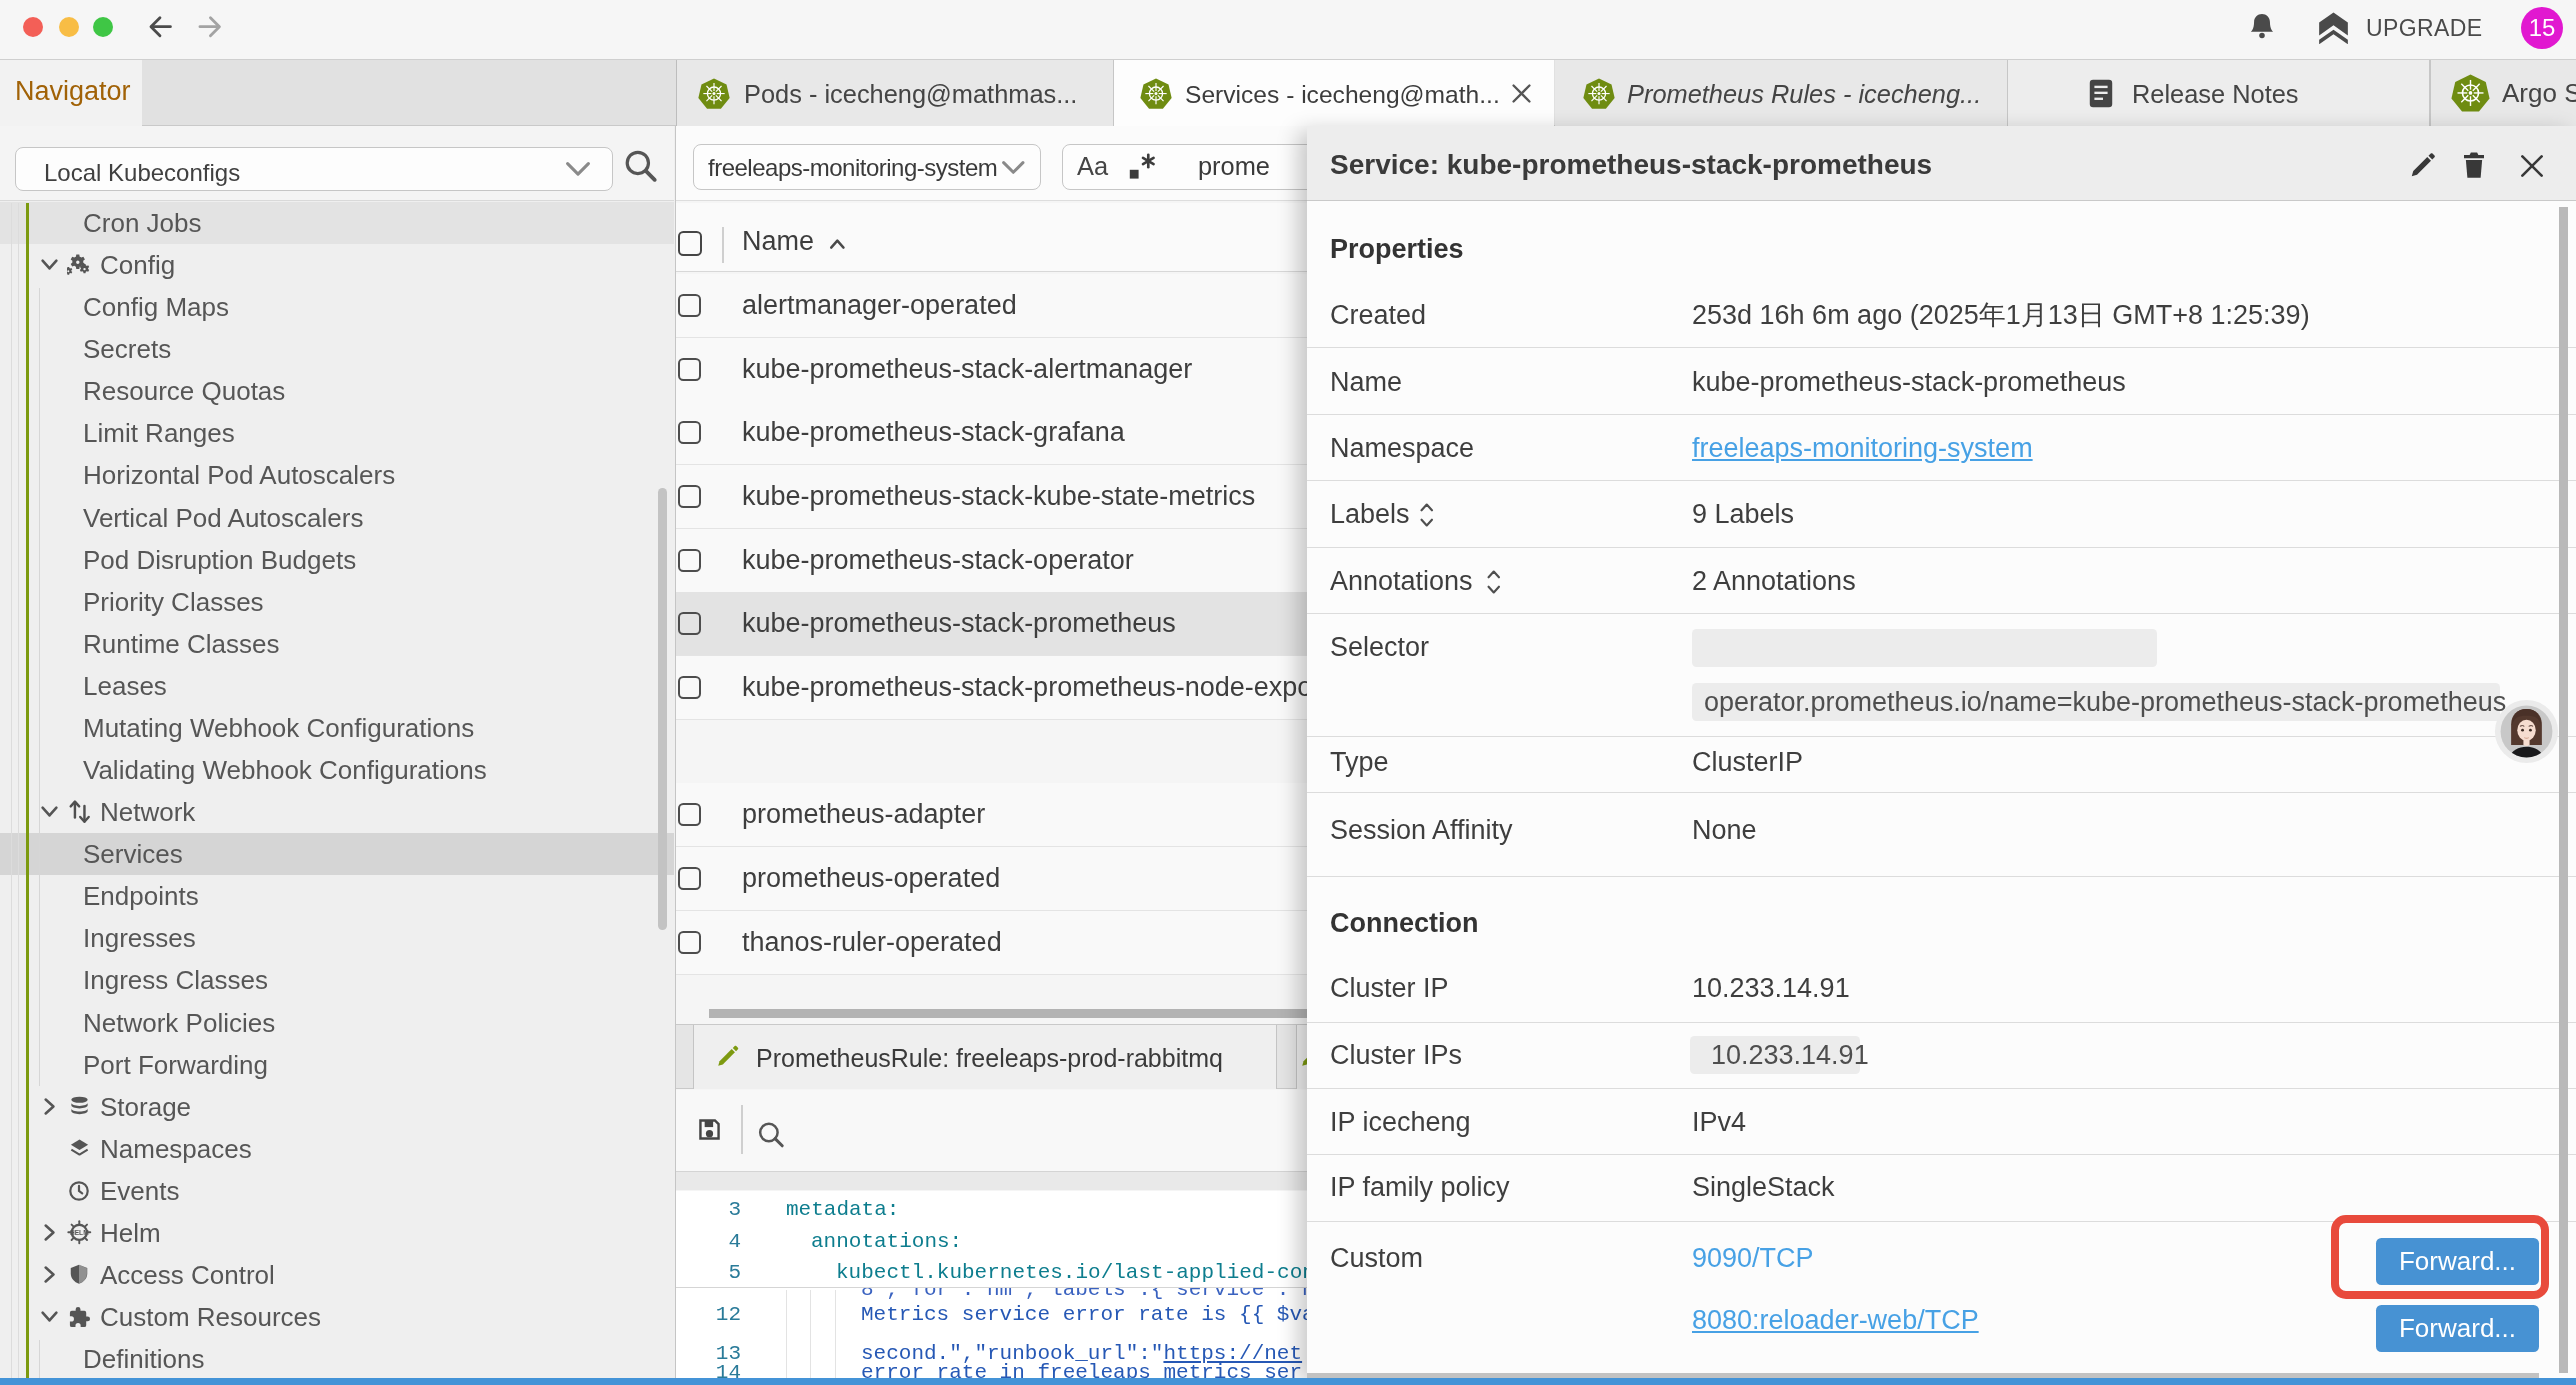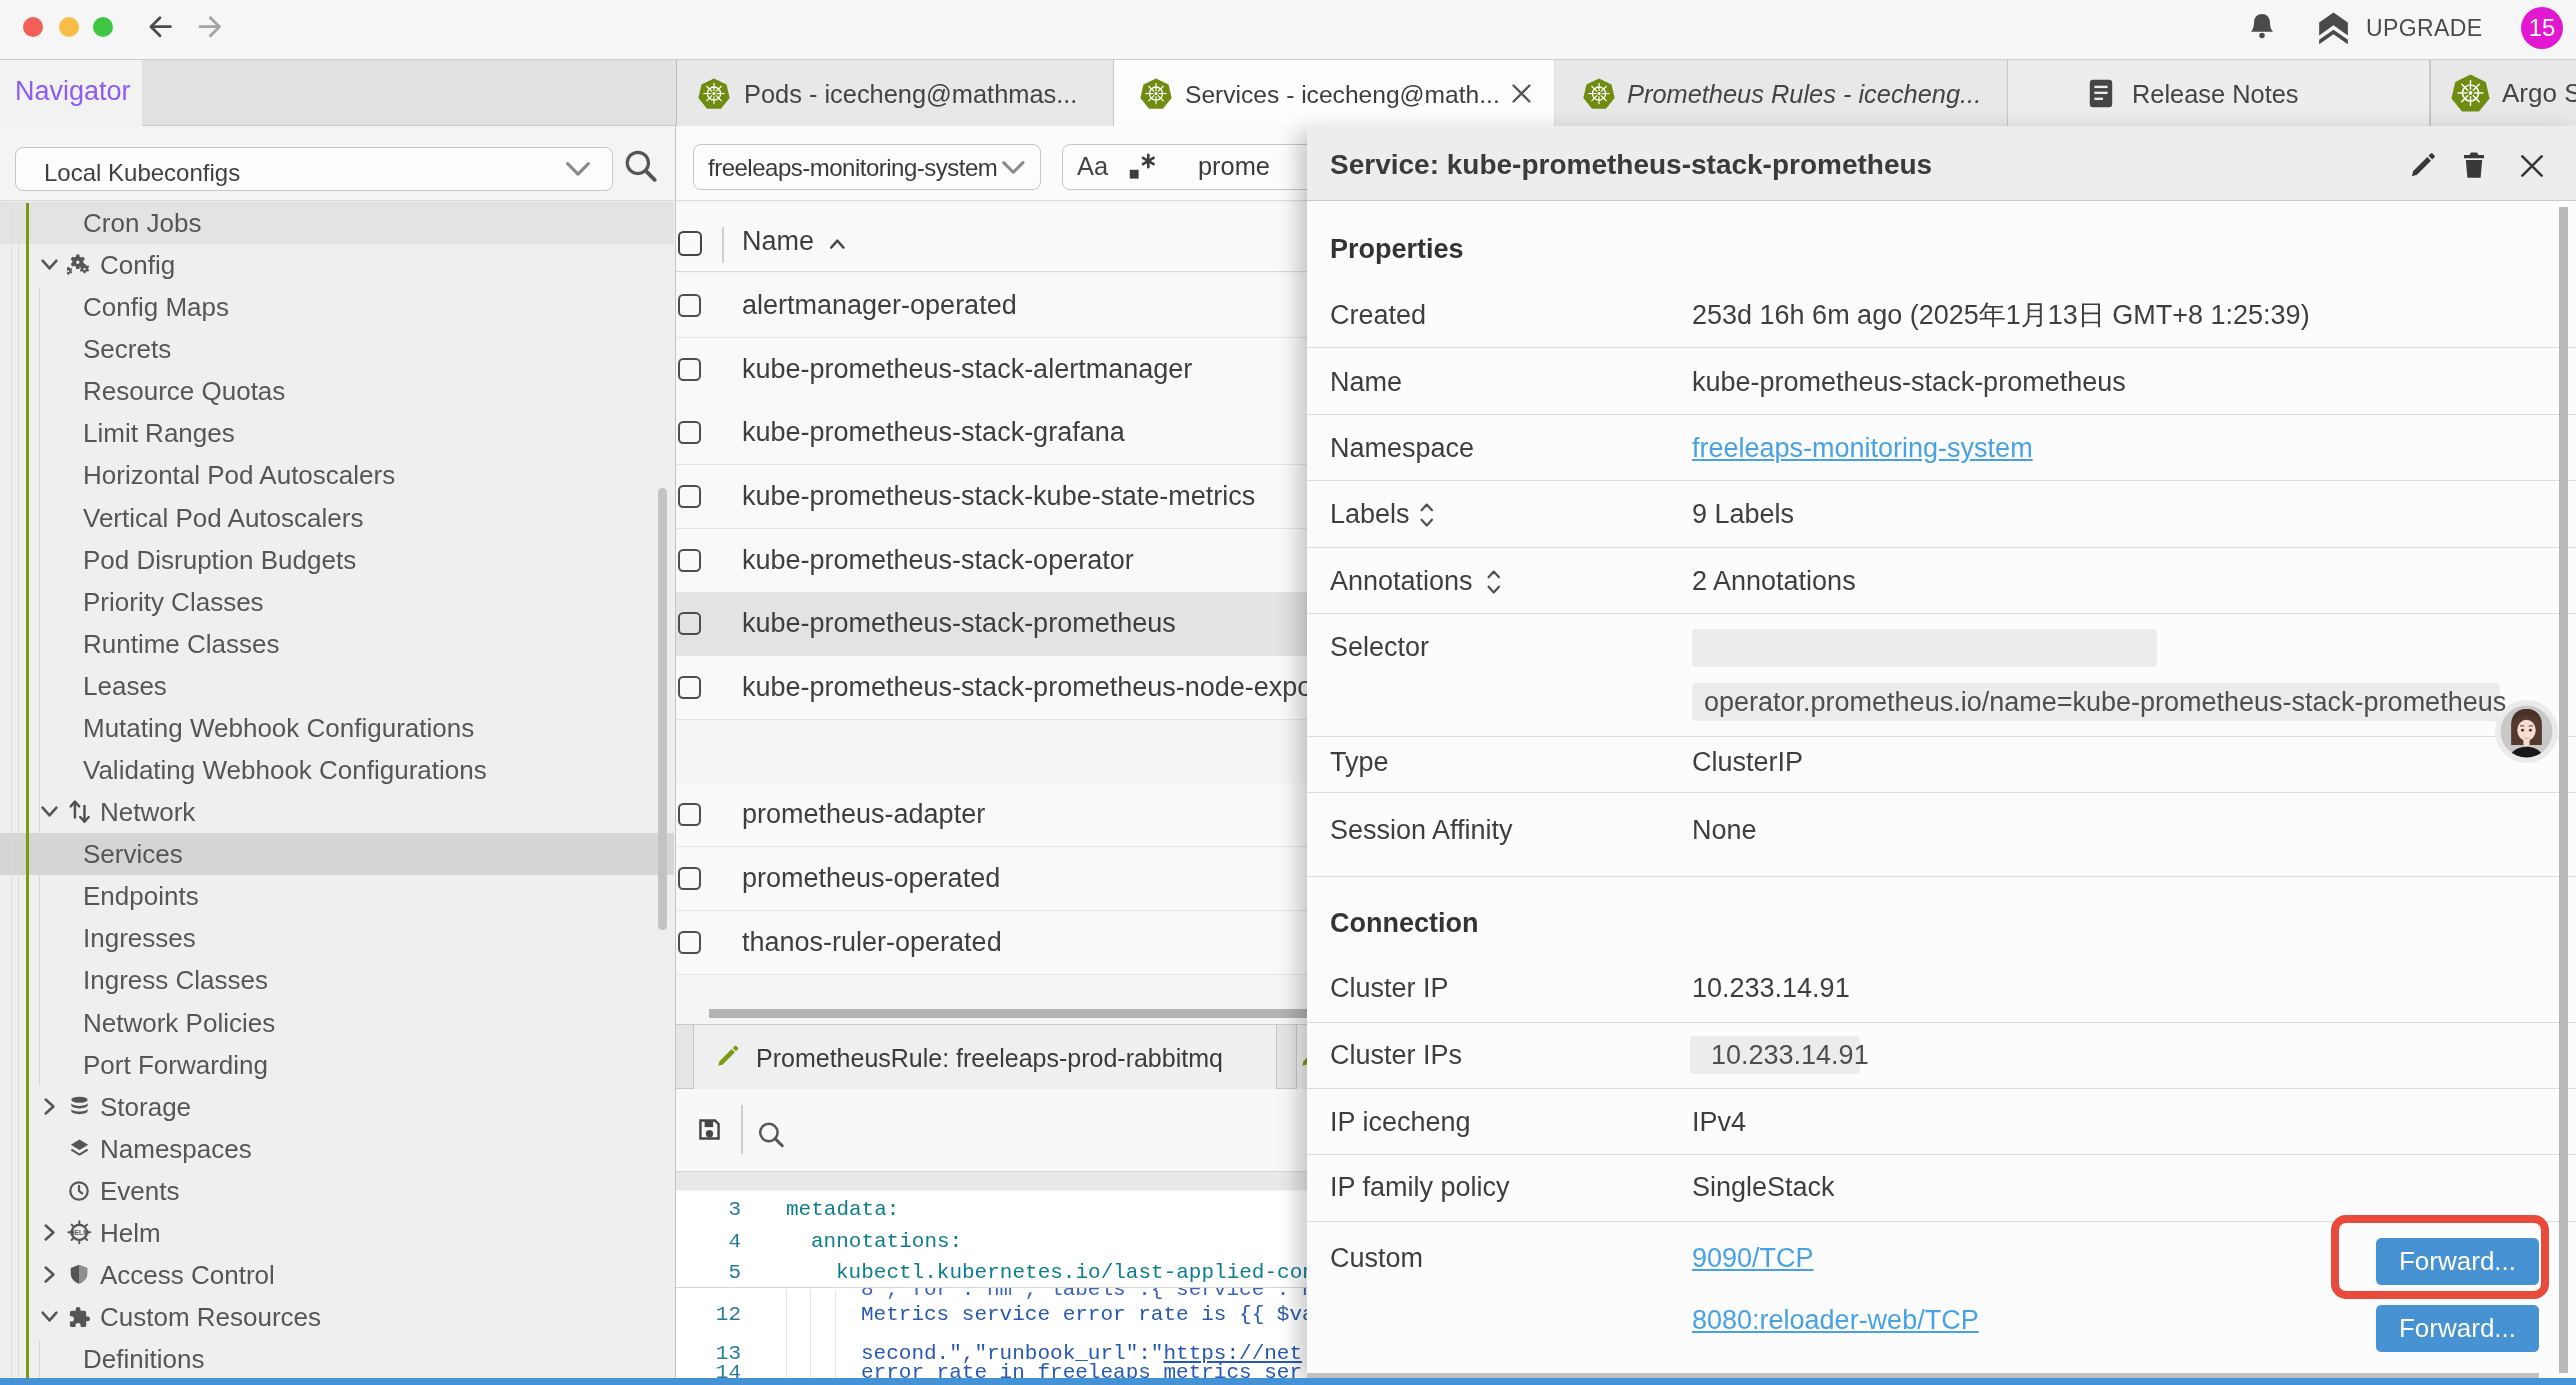--- a/index.html
+++ b/index.html
@@ -65,21 +65,21 @@
 <polygon points="12,1 22,8 22,17 12,10 2,17 2,8"></polygon>
 <polygon points="12,13 22,20 22,23.2 12,16.2 2,23.2 2,20"></polygon>
 </g>
 </svg>
 <div class="t" style="left:2366px;top:12.3px;font-size:23px;letter-spacing:0.4px;color:#4a4a4a">UPGRADE</div>
 <div class="abs" style="left:2521px;top:7px;width:42px;height:42px;border-radius:50%;background:#e118d0"></div>
 <div class="abs" style="left:2521px;top:7px;width:42px;height:42px;line-height:42px;text-align:center;color:#fff;font-size:24px;">15</div>
 
 <div class="abs" id="tabstrip" style="left:0;top:60px;width:2576px;height:66px;background:#e1e1e1;border-bottom:0.9px solid #c9c9c9"></div>
 <div class="abs" style="left:0;top:60px;width:142px;height:66px;background:#f2f2f2"></div>
-<div class="t" style="left:15px;top:75px;font-size:27px;color:#8b5cf6">Navigator</div>
+<div class="t" style="left:15px;top:75px;font-size:27px;color:#a16207">Navigator</div>
 
 <div class="abs" style="left:676px;top:60px;width:438px;height:66px;background:#e8e8e8;border-left:1.8px solid #bdbdbd;border-right:0.9px solid #c6c6c6"></div>
 <svg class="abs" style="left:698px;top:78px" width="32" height="32" viewBox="0 0 36 36">
       <use href="#k8s"></use>
     </svg>
 <div class="t" style="left:744px;top:78px;font-size:25.4px;color:#444">Pods - icecheng@mathmas...</div>
 <div class="abs" style="left:1114px;top:60px;width:440px;height:67px;background:#fdfdfd"></div>
 <svg class="abs" style="left:1140px;top:78px" width="32" height="32" viewBox="0 0 36 36">
       <use href="#k8s"></use>
     </svg>
@@ -413,21 +413,21 @@
 <div class="abs" style="left:1690px;top:1036px;width:170px;height:38px;background:#ececec;border-radius:4.4px"></div>
 <div class="t" style="left:1711px;top:1039px;color:#4e4e4e">10.233.14.91</div>
 <div class="abs" style="left:1307px;top:1088px;width:1269px;height:0.9px;background:#dcdcdc"></div>
 <div class="t" style="left:1330px;top:1106px">IP icecheng</div>
 <div class="t" style="left:1692px;top:1106px">IPv4</div>
 <div class="abs" style="left:1307px;top:1154px;width:1269px;height:0.9px;background:#dcdcdc"></div>
 <div class="t" style="left:1330px;top:1171px">IP family policy</div>
 <div class="t" style="left:1692px;top:1171px">SingleStack</div>
 <div class="abs" style="left:1307px;top:1221px;width:1269px;height:0.9px;background:#dcdcdc"></div>
 <div class="t" style="left:1330px;top:1242px">Custom</div>
-<div class="t" style="left:1692px;top:1242px;color:#47a1e5;text-decoration:underline">9090/TCP</div>
+<div class="t" style="left:1692px;top:1242px;color:#47a1e5;">9090/TCP</div>
 <div class="t" style="left:1692px;top:1304px;color:#47a1e5;text-decoration:underline">8080:reloader-web/TCP</div>
 <div class="abs" style="left:2376px;top:1238px;width:163px;height:47px;background:#4792d3;border-radius:5.3px;color:#fff;font-size:26px;line-height:47px;text-align:center">Forward...</div>
 <div class="abs" style="left:2376px;top:1305px;width:163px;height:47px;background:#4792d3;border-radius:5.3px;color:#fff;font-size:26px;line-height:47px;text-align:center">Forward...</div>
 <div class="abs" style="left:2331px;top:1215px;width:218px;height:84px;border:8px solid #e84a3c;border-radius:15px"></div>
 <div class="abs" style="left:1307px;top:1373px;width:1232px;height:5.3px;background:#c2c2c2"></div>
 
 <div class="abs" style="left:2559px;top:207px;width:8.8px;height:1166px;background:#b9b9b9"></div>
 
 <svg class="abs" style="left:2494px;top:699px" width="65" height="65" viewBox="0 0 74 74">
 <defs>

